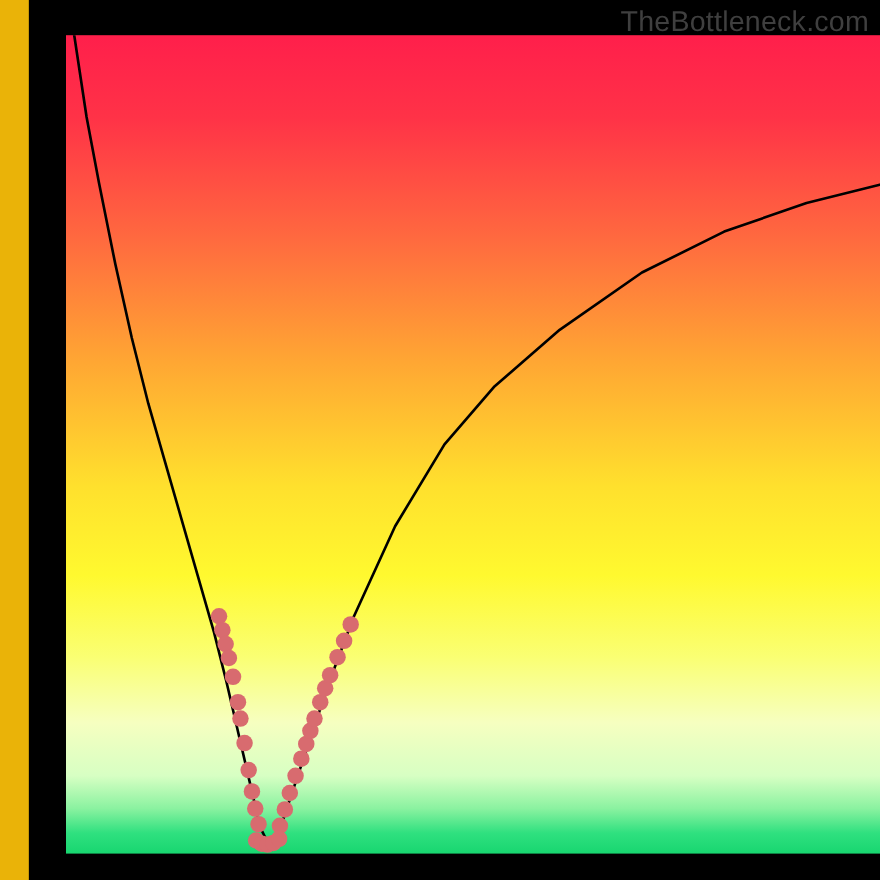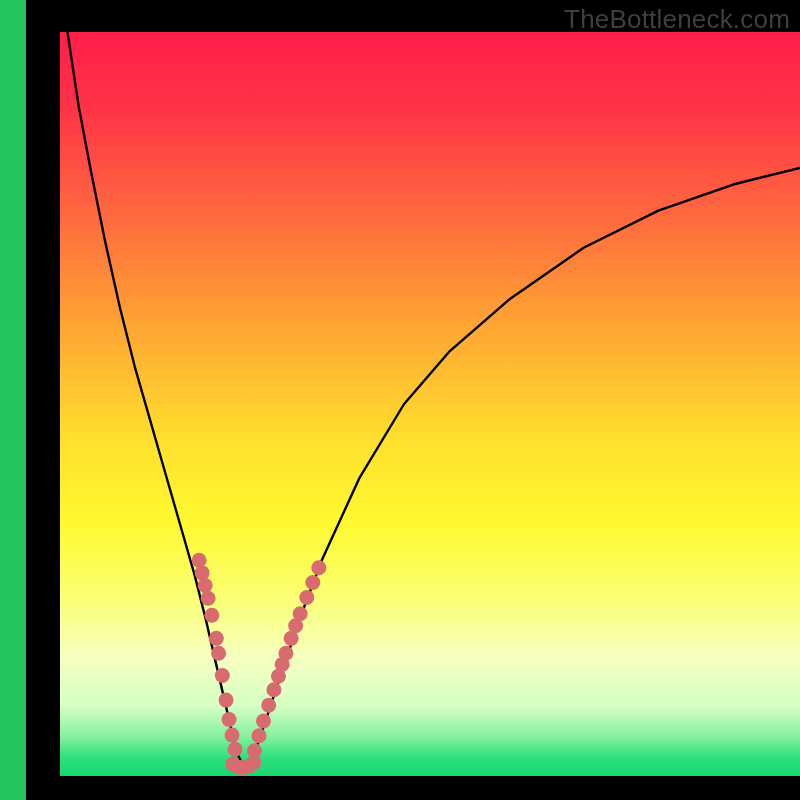--- a/index.html
+++ b/index.html
@@ -7,21 +7,21 @@
     padding: 0;
     width: 800px;
     height: 800px;
     overflow: hidden;
     background: #000;
     font-family: Arial, Helvetica, sans-serif;
   }
   .frame {
     position: absolute;
     inset: 0;
-    background: #22c55e;
+    background: #eab308;
     padding-left: 26px;
   }
   .watermark {
     position: absolute;
     top: 4px;
     right: 10px;
     color: #4a4a4a;
     font-size: 26px;
     letter-spacing: 0.2px;
     font-weight: 400;

